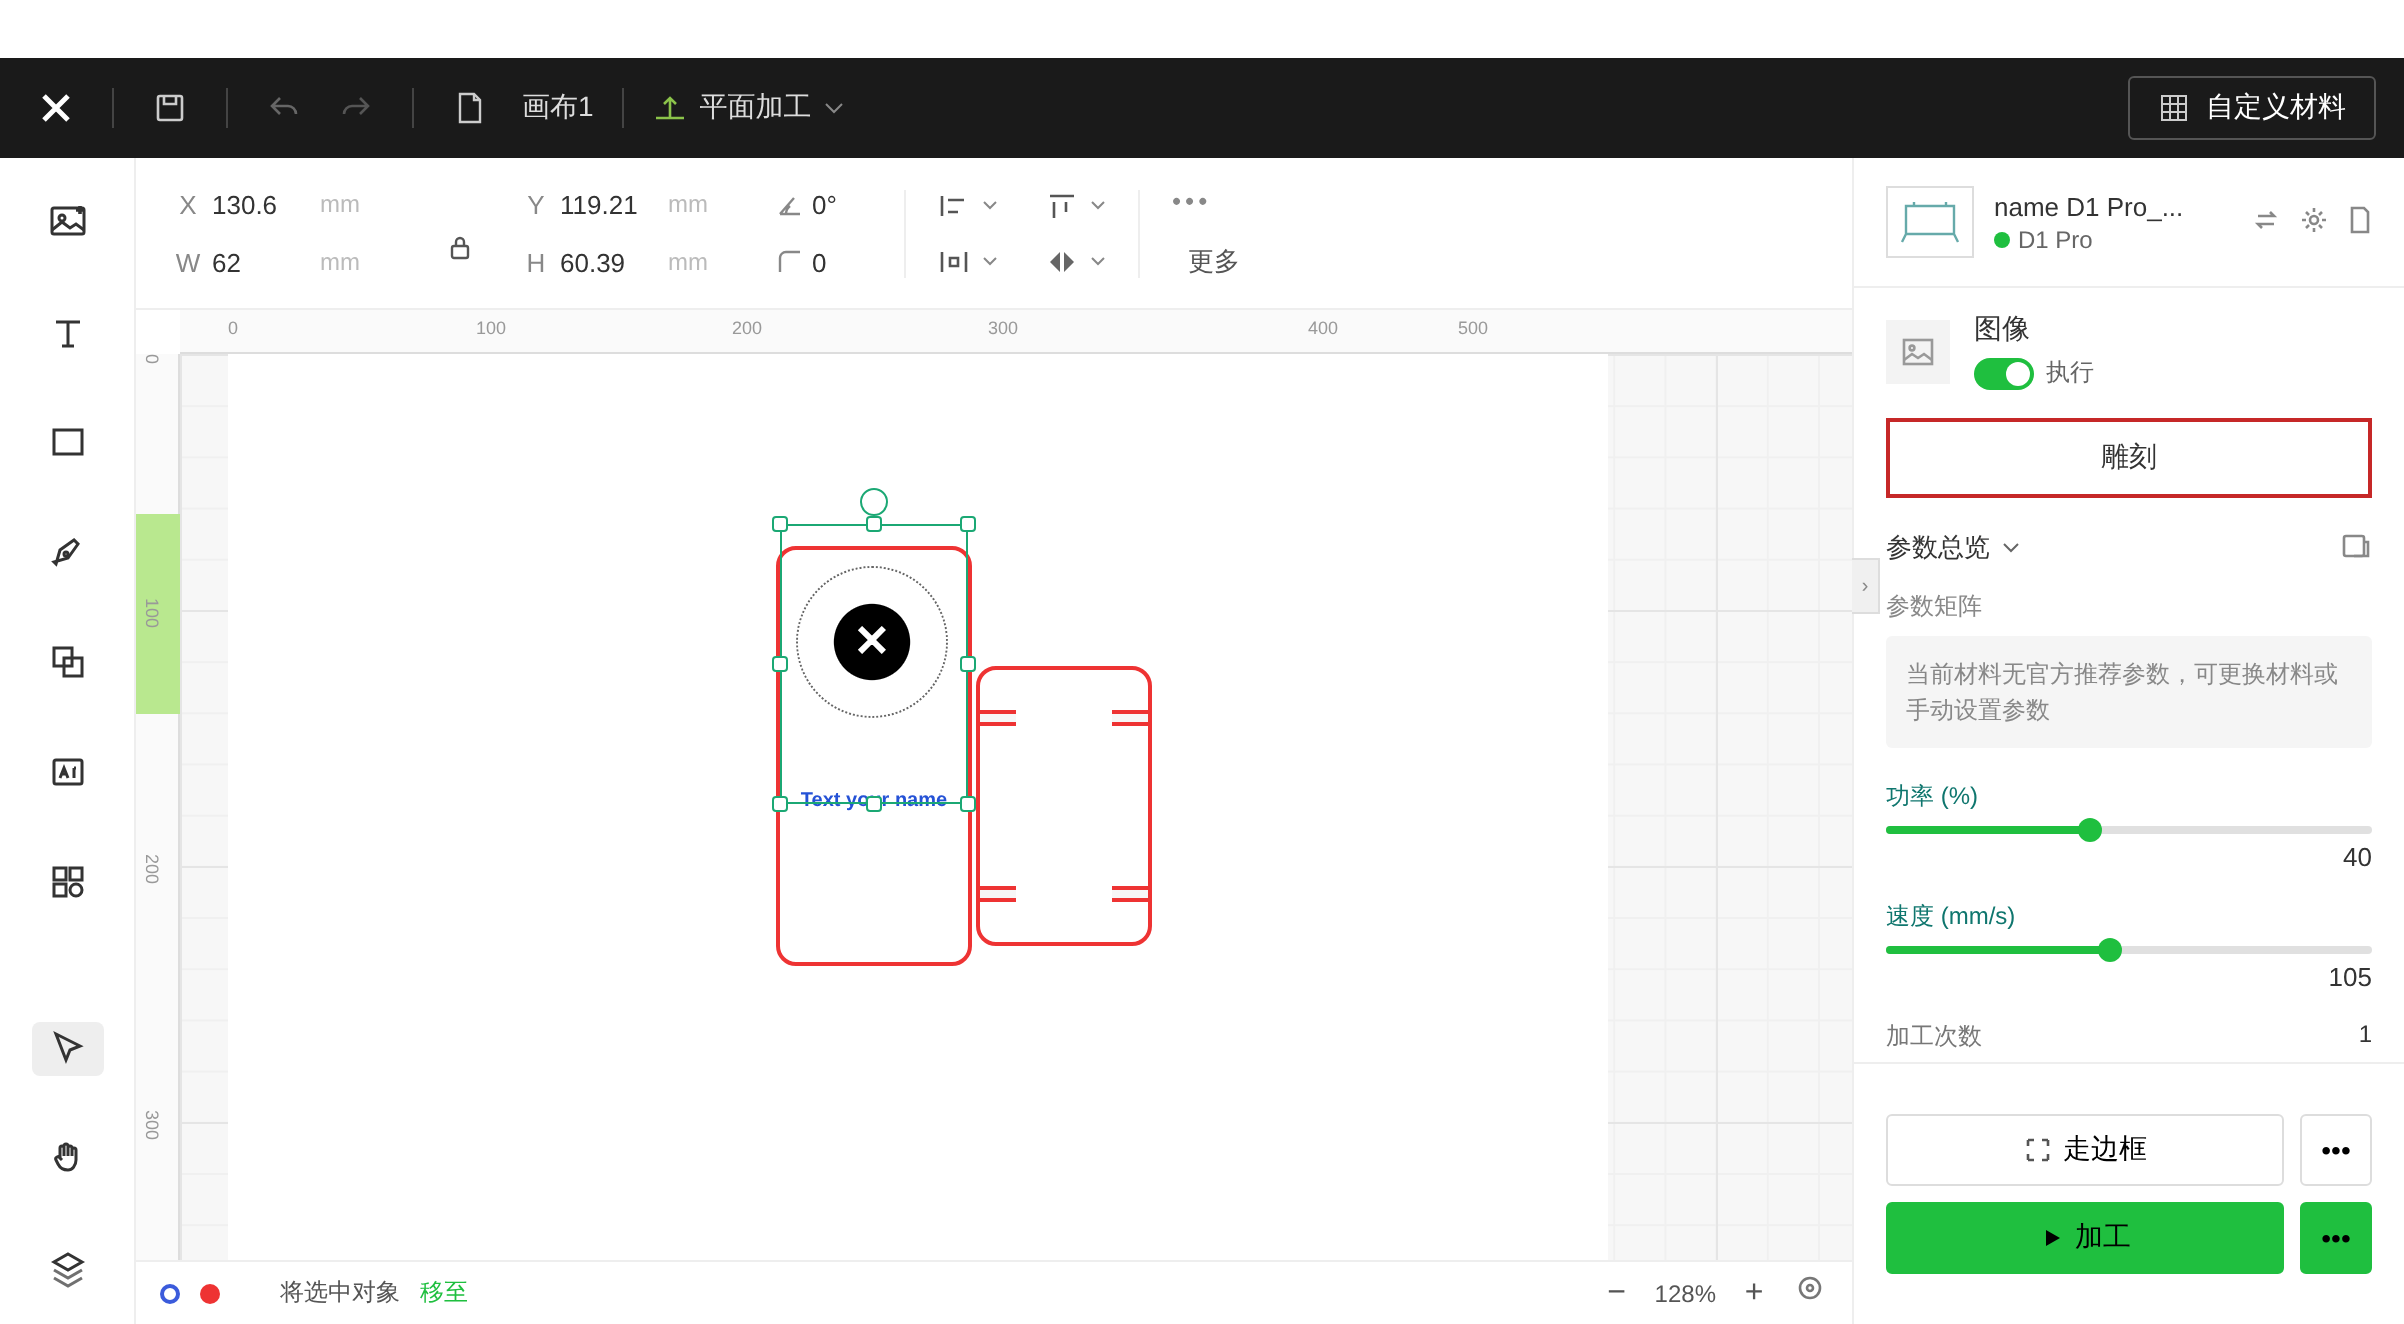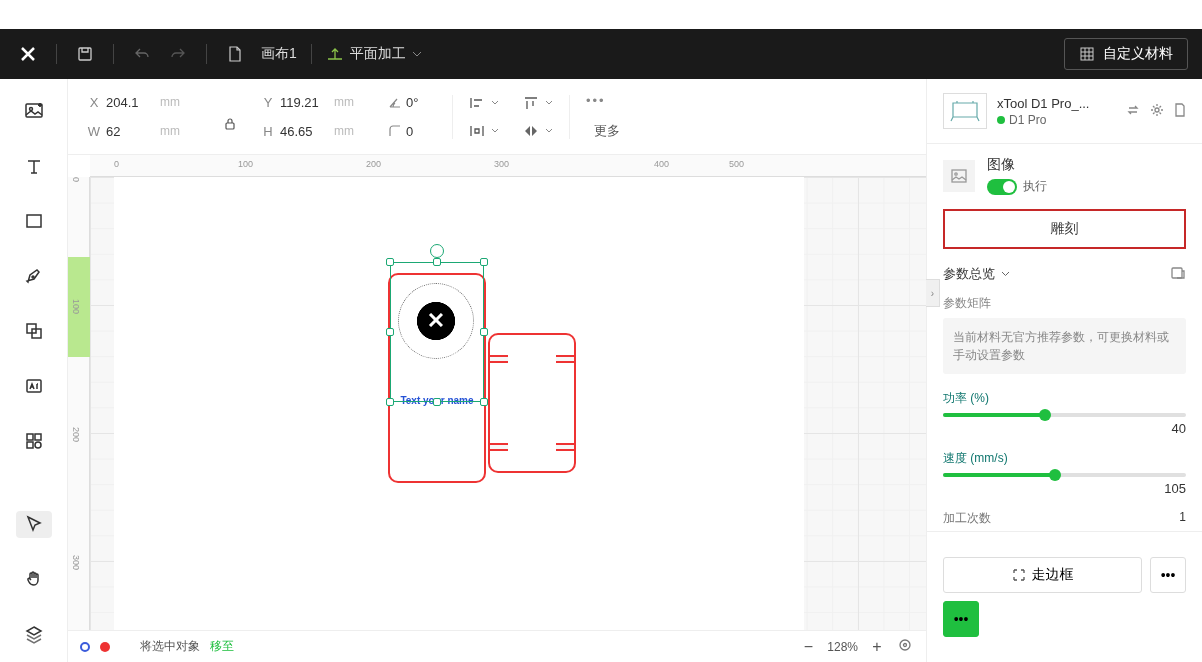--- a/index.html
+++ b/index.html
@@ -204,21 +204,21 @@
           <path d="M3 11l7 4 7-4M3 15l7 4 7-4" stroke-opacity="0.7"></path>
         </svg>
       </div>
   </div>
 
   <div class="center">
     <div class="prop-bar">
       <div class="col">
         <div class="row">
             <span class="lbl">X</span>
-            <span class="val">204.1</span>
+            <span class="val">130.6</span>
             <span class="unit">mm</span>
           </div>
         <div class="row">
             <span class="lbl">W</span>
             <span class="val">62</span>
             <span class="unit">mm</span>
           </div>
       </div>
       <div class="col" style="margin-left:30px">
         <div class="row">
@@ -234,21 +234,21 @@
           </div>
       </div>
       <div class="col" style="margin-left:14px">
         <div class="row">
             <span class="lbl">Y</span>
             <span class="val">119.21</span>
             <span class="unit">mm</span>
           </div>
         <div class="row">
             <span class="lbl">H</span>
-            <span class="val">46.65</span>
+            <span class="val">60.39</span>
             <span class="unit">mm</span>
           </div>
       </div>
       <div class="col" style="margin-left:20px">
         <div class="row">
             <span class="icon-btn">
               <svg width="14" height="14" viewBox="0 0 14 14" fill="none" stroke="#888" stroke-width="1.2">
                 <path d="M2 12h10M2 12l7-8M5 12a5 5 0 012-4"></path>
               </svg>
             </span>
@@ -377,21 +377,21 @@
 
   <div class="right" style="position:relative">
     <div class="chev-tip">›</div>
     <div class="dev">
       <div class="img">
           <svg width="32" height="24" viewBox="0 0 32 24" fill="none" stroke="#6aa" stroke-width="1.2">
             <path d="M4 4h24v14H4zM4 18l-2 4M28 18l2 4M8 4v-2M24 4v-2"></path>
           </svg>
         </div>
       <div>
-        <div class="name">xTool D1 Pro_...</div>
+        <div class="name">name D1 Pro_...</div>
         <div class="status">
             <span class="d"></span>
             <span>D1 Pro</span>
           </div>
       </div>
       <div class="icons">
         <span><svg width="14" height="14" viewBox="0 0 14 14" fill="none" stroke="#888" stroke-width="1.3">
               <path d="M3 5h8l-2-2M11 9H3l2 2"></path>
             </svg></span>
         <span><svg width="14" height="14" viewBox="0 0 14 14" fill="none" stroke="#888" stroke-width="1.3">
@@ -458,17 +458,23 @@
       <div class="row">
         <button>
             <svg width="14" height="14" viewBox="0 0 14 14" fill="none" stroke="#555" stroke-width="1.3">
               <path d="M2 2h3M9 2h3M2 12h3M9 12h3M2 2v3M2 9v3M12 2v3M12 9v3"></path>
             </svg>
             <span>走边框</span>
           </button>
         <button class="more-b">•••</button>
       </div>
       <div class="row">
+        <button class="go">
+            <svg width="12" height="12" viewBox="0 0 12 12" fill="#000">
+              <path d="M3 2l7 4-7 4z"></path>
+            </svg>
+            <span>加工</span>
+          </button>
         <button class="more-b go">•••</button>
       </div>
     </div>
   </div>
 </div>
 
 </body></html>

